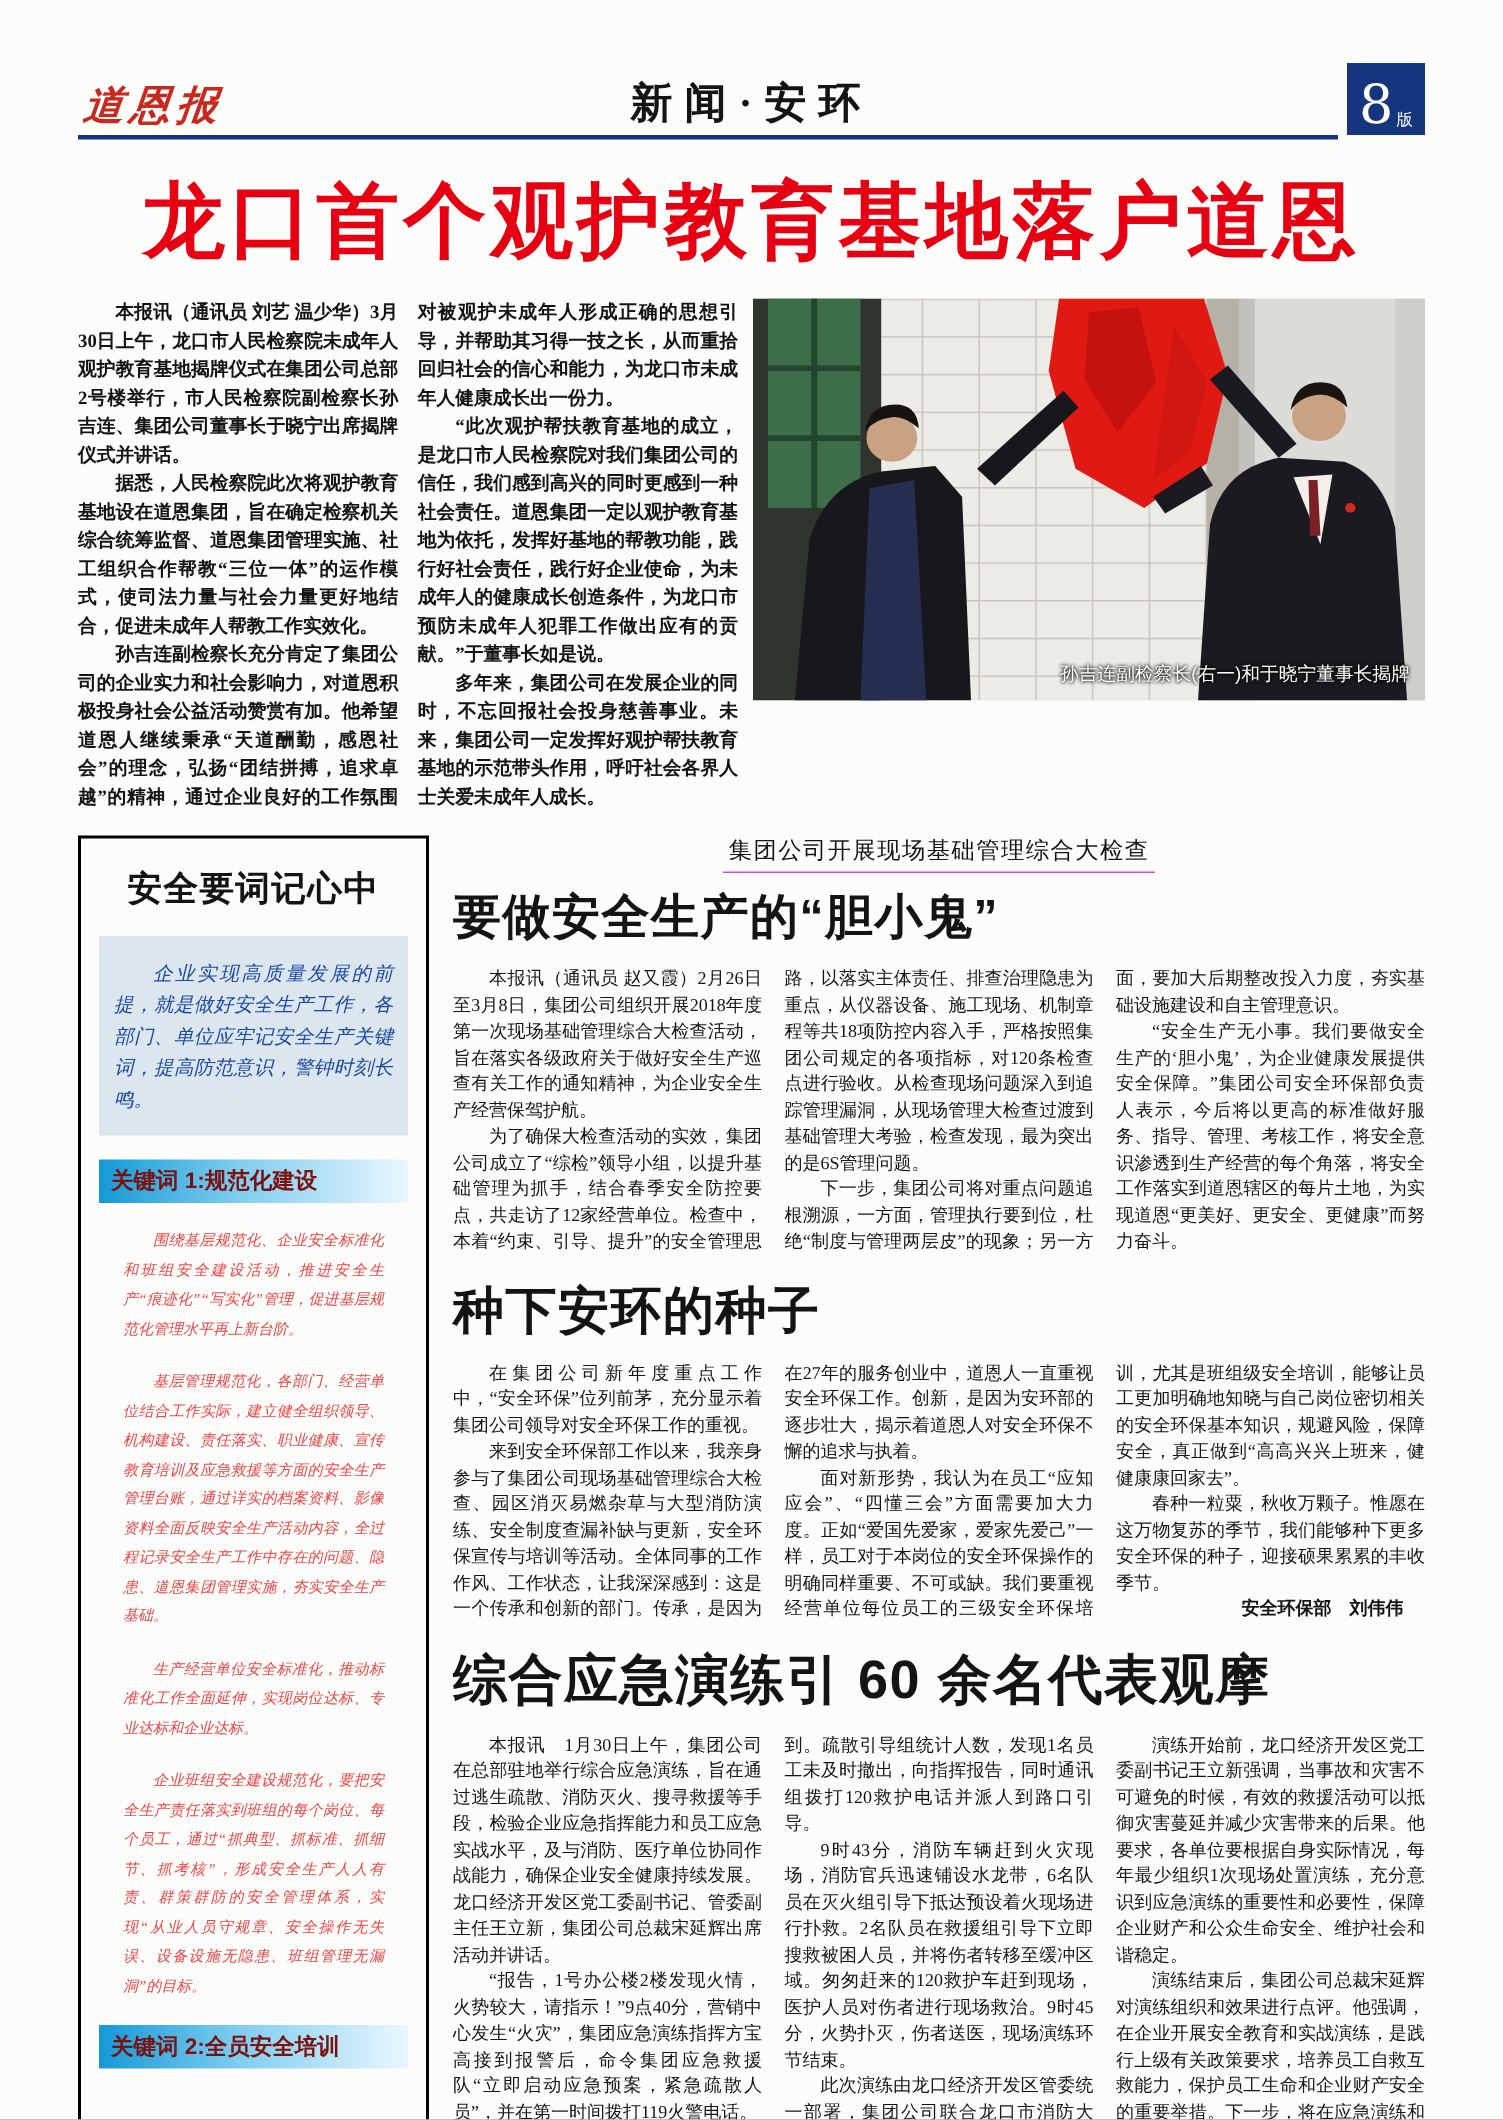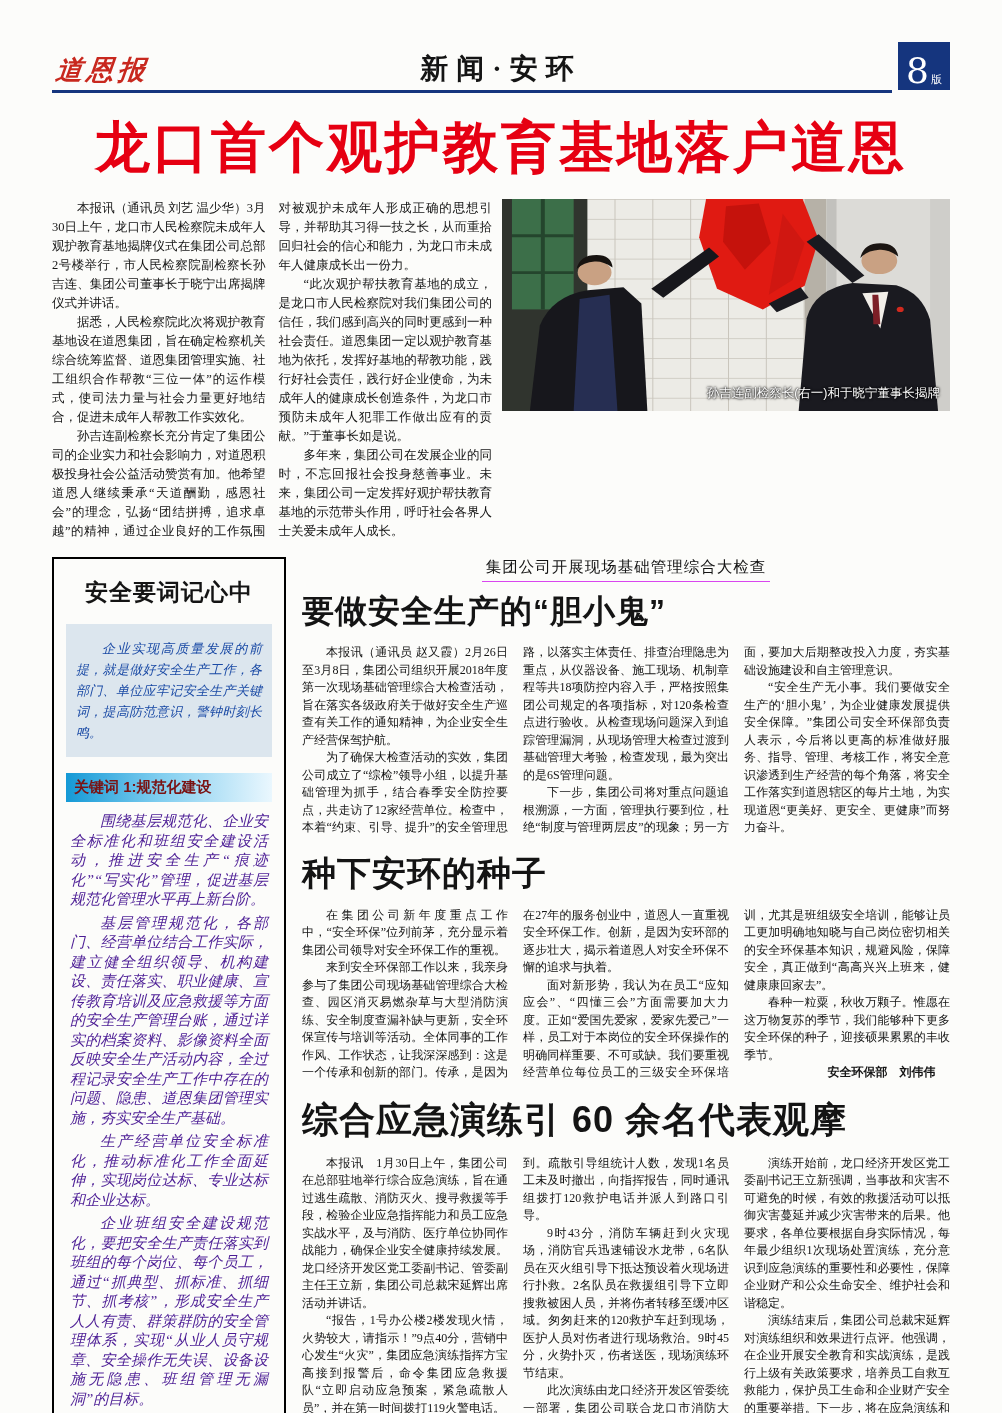--- a/index.html
+++ b/index.html
@@ -17,38 +17,38 @@
   .pagebox{position:absolute;right:0;top:0;width:52px;height:48px;background:#15357e;
         color:#fff;display:flex;align-items:flex-end;justify-content:center;padding-bottom:3px;box-sizing:border-box;}
   .pagenum{font-size:36px;line-height:0.9;font-family:"DejaVu Serif",serif;}
   .pagelabel{font-size:11px;margin-left:2px;}
   .rule{border-top:3px solid #15357e;margin-right:58px;position:relative;top:-2px;}
   
   .headline{color:#e60012;text-align:center;font-family:"Liberation Sans","DejaVu Sans",sans-serif;
         font-weight:900;font-size:55px;letter-spacing:3px;margin:16px 0 14px 0;}
   
   .lead{display:flex;gap:10px;}
-  .lead-text{width:448px;column-count:2;column-gap:13px;font-size:12.5px;line-height:19px;text-align:justify;}
+  .lead-text{width:448px;column-count:2;column-gap:13px;font-size:12.5px;line-height:19px;text-align:justify;font-weight:bold;}
   .lead-text p{margin:0;text-indent:2em;}
-  .photo{width:448px;height:212px;position:relative;margin:0;flex:none;}
+  .photo{width:448px;height:268px;position:relative;margin:0;flex:none;}
   .photo svg{display:block;width:100%;height:100%;}
   .photo figcaption{position:absolute;right:10px;bottom:9px;color:#fff;font-size:12.5px;
         font-family:"Liberation Sans",sans-serif;text-shadow:0 0 3px #000,0 0 2px #000;}
   
   .main{display:flex;gap:16px;margin-top:16px;}
   .sidebar{width:234px;flex:none;border:2px solid #000;padding:10px 12px 14px 12px;box-sizing:border-box;}
   .sb-title{font-family:"Liberation Sans","DejaVu Sans",sans-serif;font-weight:900;font-size:23px;
         text-align:center;letter-spacing:1px;margin:8px 0 16px 0;}
   .intro{background:#dce6ee;color:#1a4aa5;font-style:italic;padding:14px 10px;font-size:13px;
         line-height:21px;text-indent:2em;text-align:justify;margin-bottom:16px;}
   .kwband{background:linear-gradient(90deg,#1499d6 0%,#7fcdef 45%,#eaf7fe 100%);
         color:#7a1212;font-weight:bold;font-family:"Liberation Sans",sans-serif;
         font-size:15px;padding:5px 8px;margin:12px 0 10px 0;}
-  .sb-p{color:#4c1d95;font-style:italic;font-size:15px;line-height:19.5px;text-indent:2em;
-        text-align:justify;margin:4px;}
+  .sb-p{color:#ef4444;font-style:italic;font-size:10px;line-height:19.5px;text-indent:2em;
+        text-align:justify;margin:16px;}
   
   .right-col{flex:1;min-width:0;}
   .kicker-wrap{text-align:center;}
   .kicker{display:inline-block;font-size:15.5px;letter-spacing:1px;border-bottom:1px solid #d946ef;padding:0 4px 3px 4px;}
   .art-title{text-align:left;font-family:"Liberation Sans","DejaVu Sans",sans-serif;
         font-weight:900;letter-spacing:1px;margin:8px 0 10px 0;}
   .t-inspection{font-size:32px;}
   .t-seeds{font-size:34px;margin-top:14px;}
   .t-drill{font-size:36px;margin-top:14px;}
   .cols{column-count:3;column-gap:15px;font-size:12px;line-height:17.5px;text-align:justify;}

